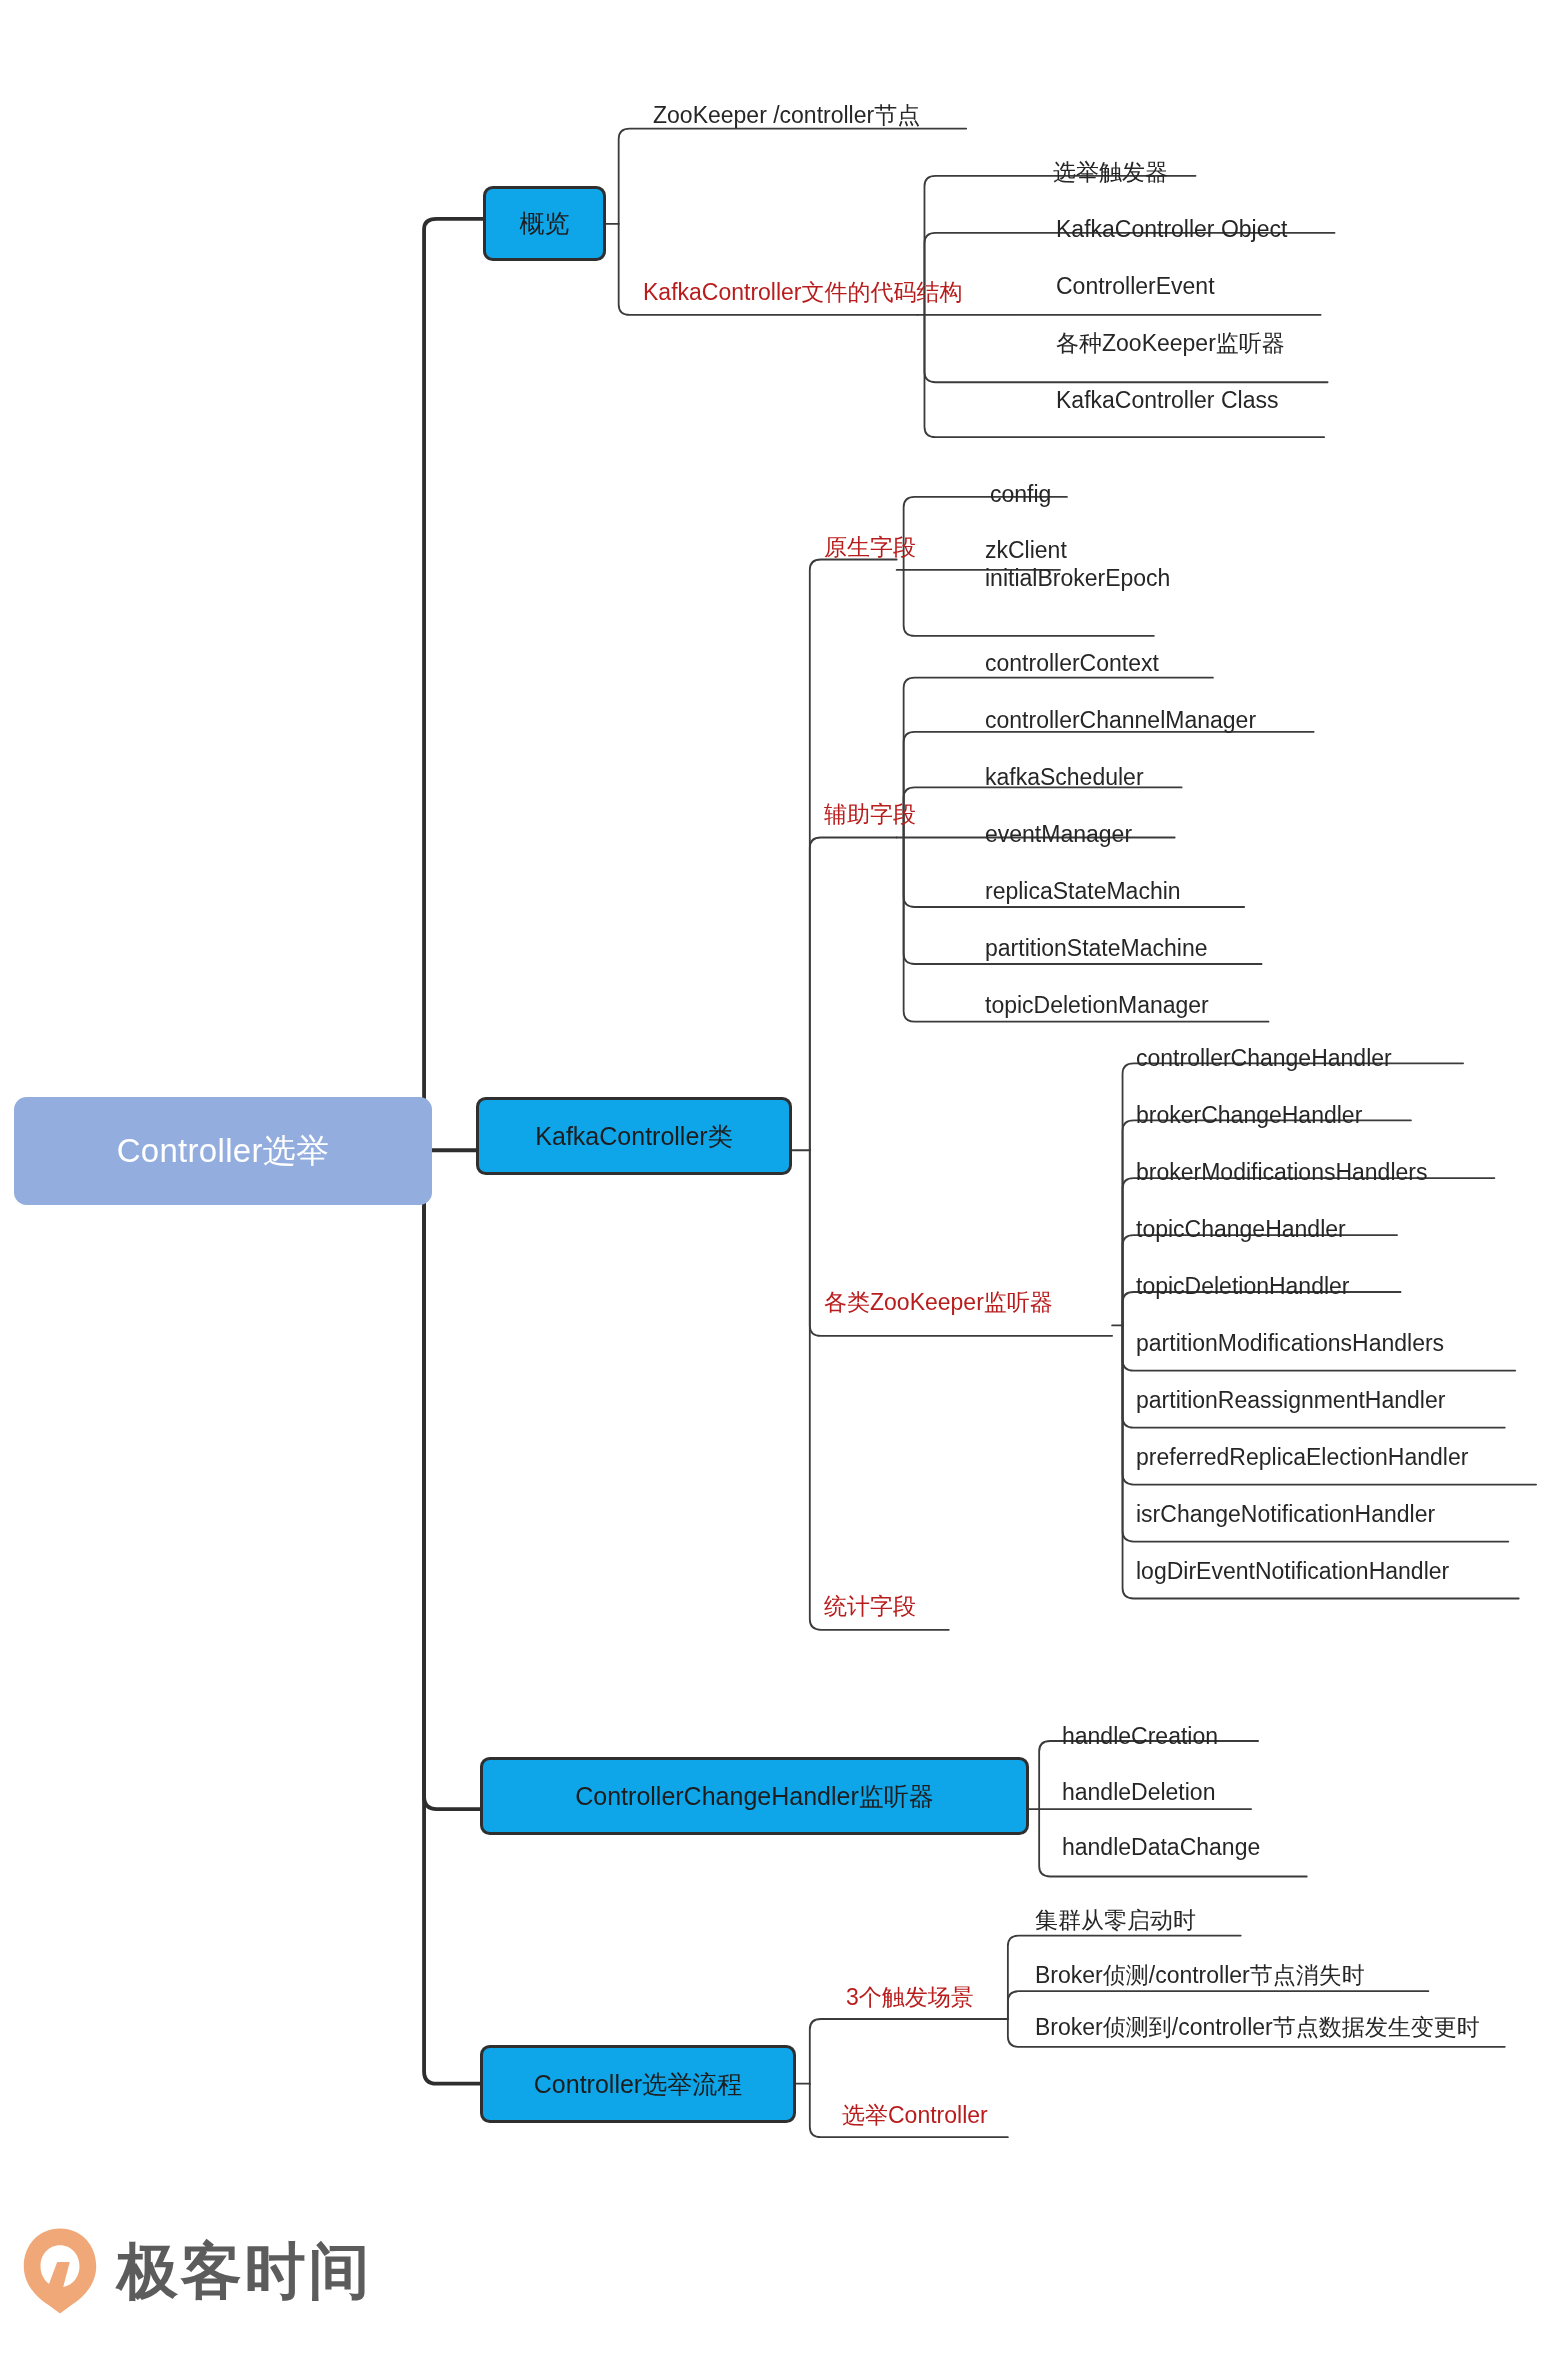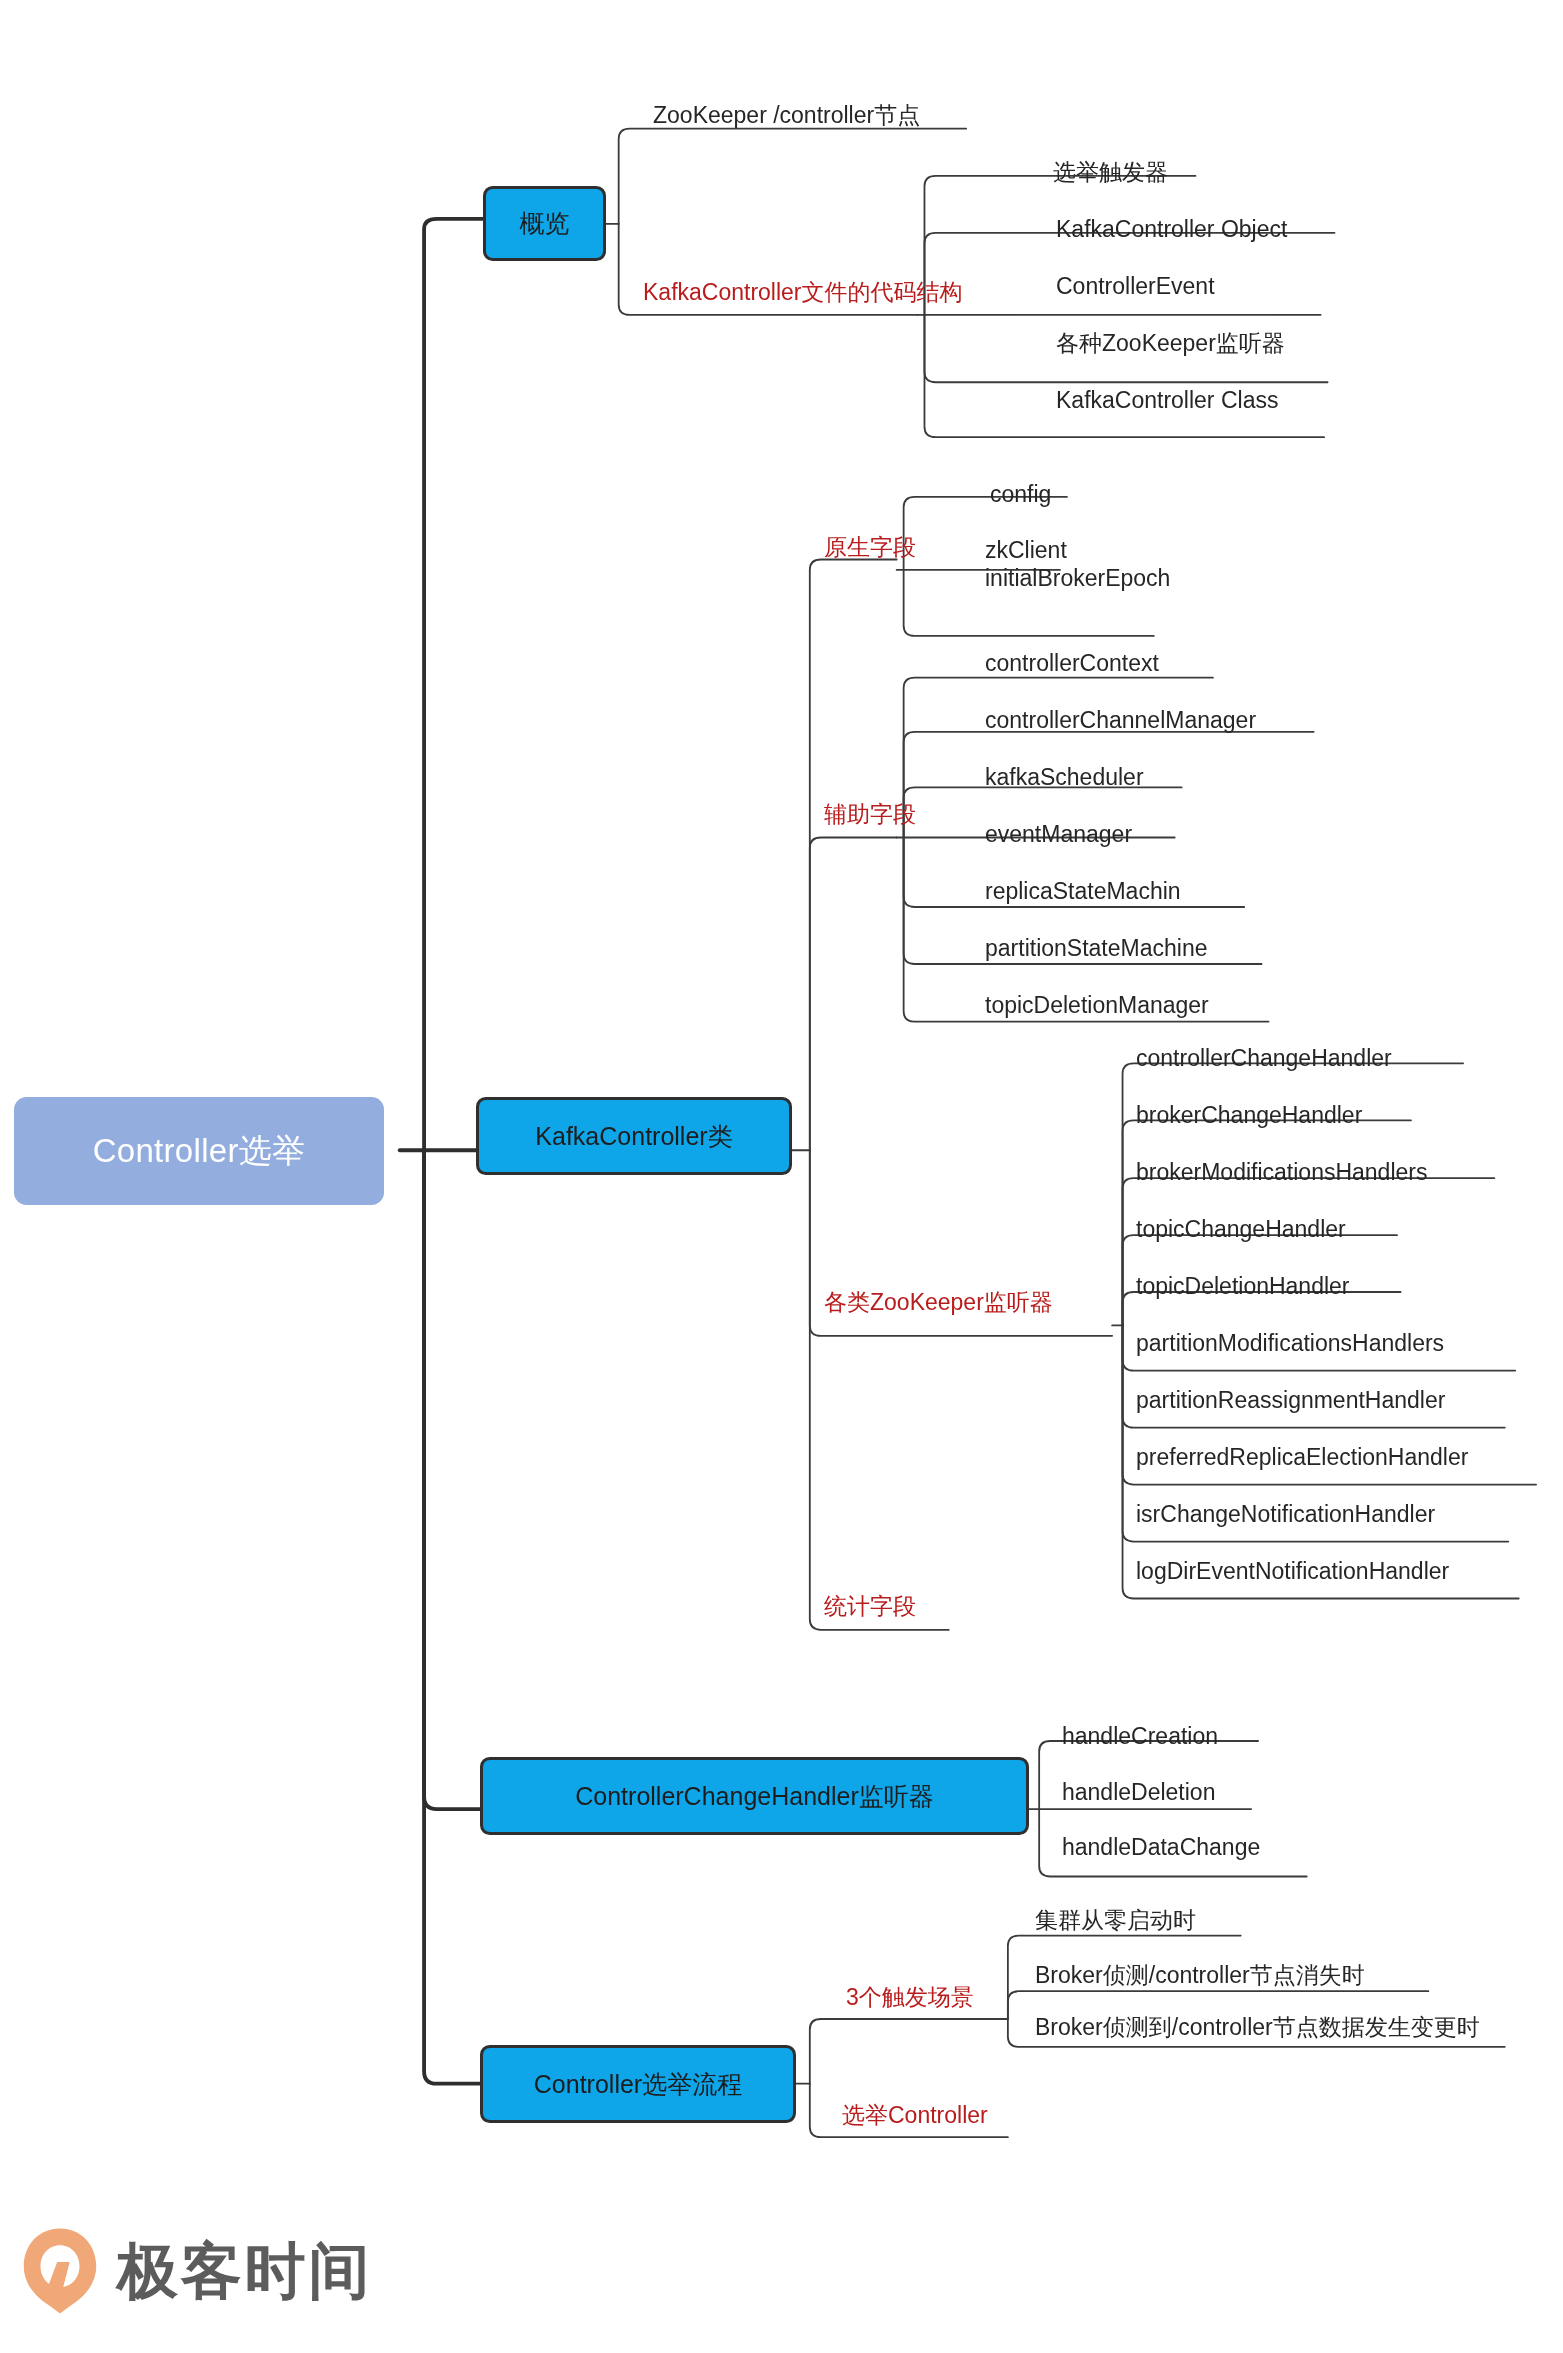--- a/index.html
+++ b/index.html
@@ -167,21 +167,21 @@
     <path class="branch-line" d="M1145 2998 H1165"></path>
     <path class="branch-line" d="M1165 2998 V2920 Q1165 2905 1181 2905 H1440"></path>
     <path class="branch-line" d="M1165 2998 V3060 Q1165 3075 1181 3075 H1450"></path>
 
     <path class="branch-line" d="M1440 2905 H1450"></path>
     <path class="branch-line" d="M1450 2905 V2800 Q1450 2785 1466 2785 H1785"></path>
     <path class="branch-line" d="M1450 2905 V2880 Q1450 2865 1466 2865 H2055"></path>
     <path class="branch-line" d="M1450 2905 V2930 Q1450 2945 1466 2945 H2165"></path>
   </svg>
 
-  <div class="node-box node-root" style="left:14px; top:1097px; width:370px; height:108px;">
+  <div class="node-box node-root" style="left:14px; top:1097px; width:418px; height:108px;">
     <span>Controller选举</span>
   </div>
 
   <div class="node-box node-topic" style="left:483px; top:186px; width:123px; height:75px;">
     <span>概览</span>
   </div>
 
   <div class="node-box node-topic" style="left:476px; top:1097px; width:316px; height:78px;">
     <span>KafkaController类</span>
   </div>

